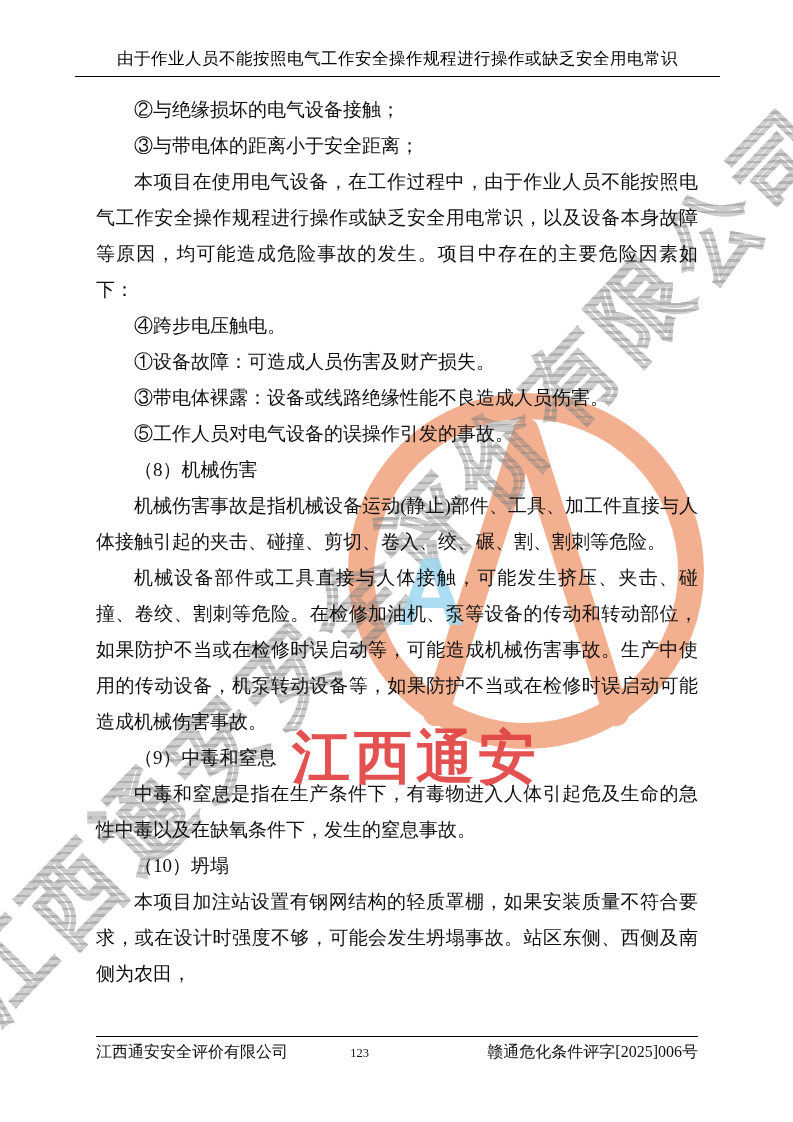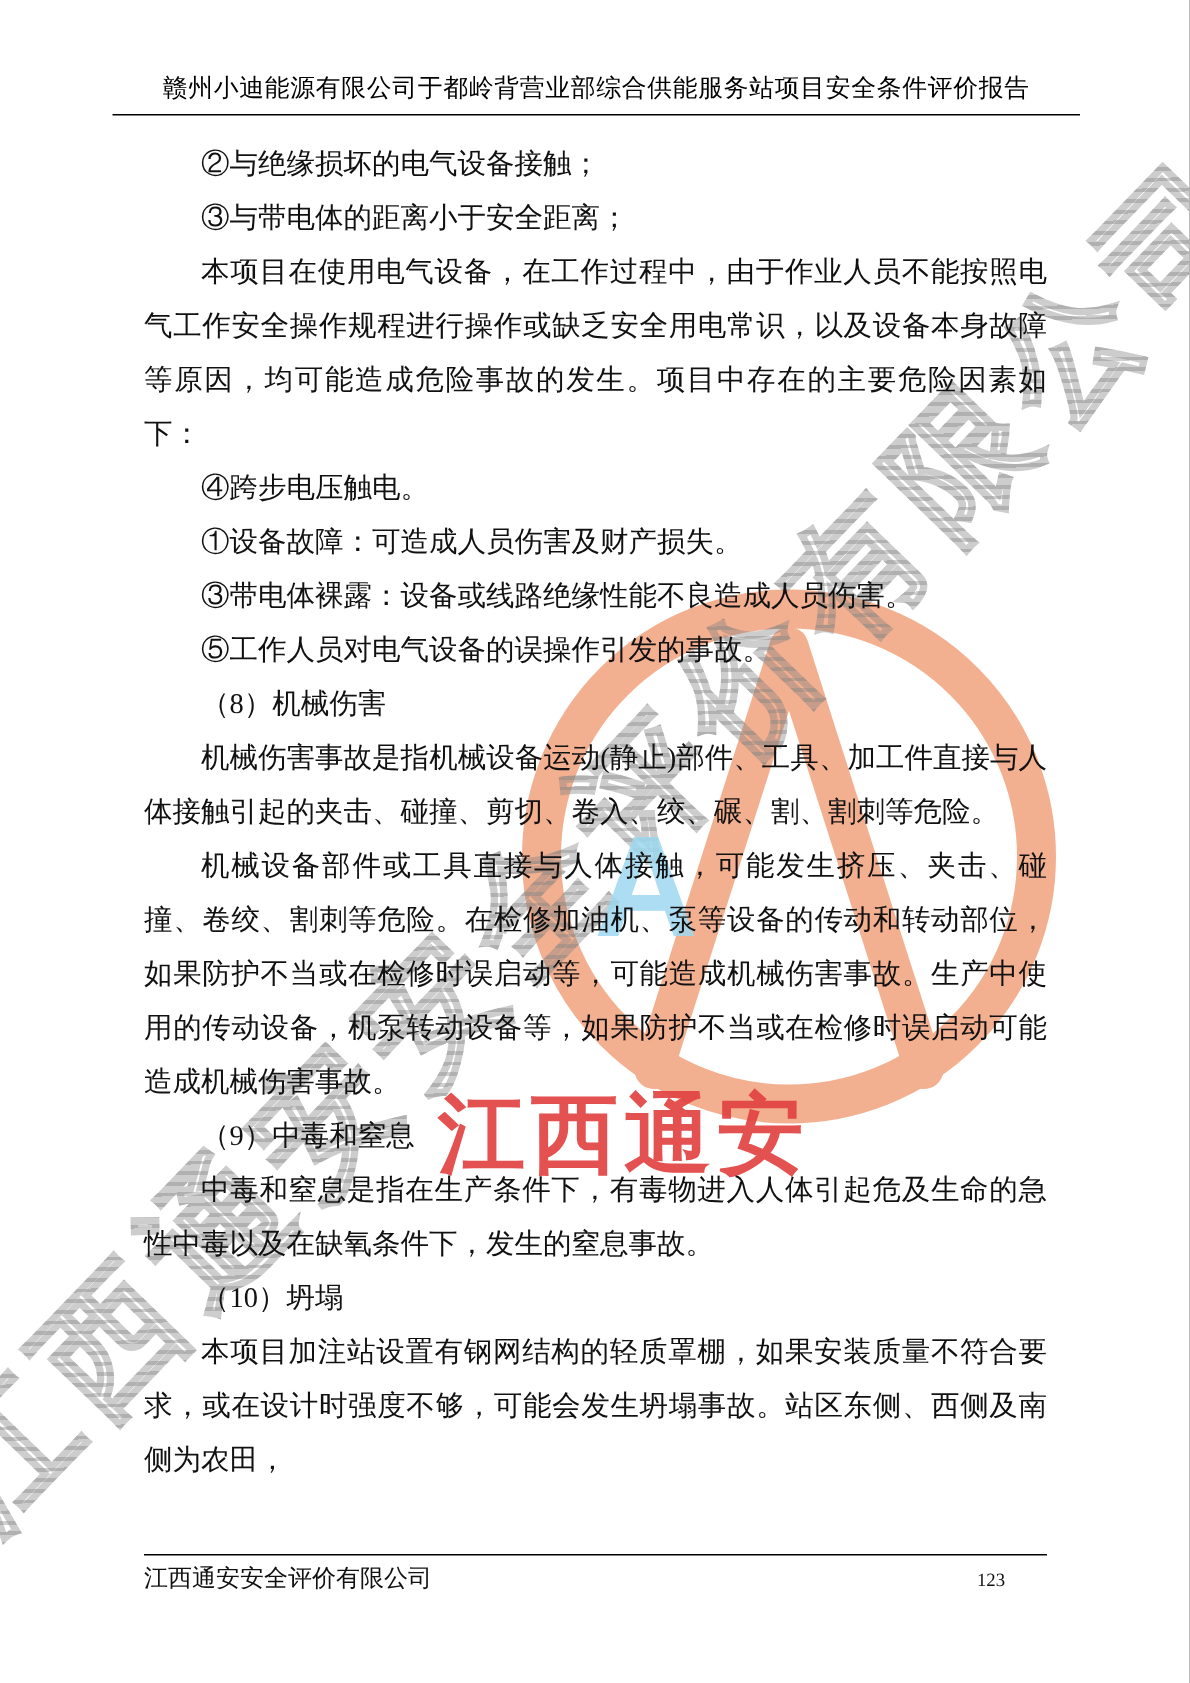--- a/index.html
+++ b/index.html
@@ -94,21 +94,21 @@
     <svg class="wm-logo" width="392" height="392" viewBox="0 0 392 392">
       <circle cx="196" cy="196" r="165" fill="none" stroke="#f19d76" stroke-width="26"></circle>
       <path d="M106 338 L196 56 L286 338" fill="none" stroke="#f19d76" stroke-width="26" stroke-linejoin="round" stroke-linecap="round"></path>
     </svg>
     <div class="wm-diag">江西通安安全评价有限公司</div>
     <div class="wm-blue-a">A</div>
     <div class="wm-red">江西通安</div>
   </div>
 
   <div class="header">
-    <div class="header-title">赣州小迪能源有限公司于都岭背营业部综合供能服务站项目安全条件评价报告</div>
+    <div class="header-title">由于作业人员不能按照电气工作安全操作规程进行操作或缺乏安全用电常识</div>
     <div class="header-rule"></div>
   </div>
 
   <div class="content">
     <p>②与绝缘损坏的电气设备接触；</p>
     <p>③与带电体的距离小于安全距离；</p>
     <p>本项目在使用电气设备，在工作过程中，由于作业人员不能按照电气工作安全操作规程进行操作或缺乏安全用电常识，以及设备本身故障等原因，均可能造成危险事故的发生。项目中存在的主要危险因素如下：</p>
     <p>④跨步电压触电。</p>
     <p>①设备故障：可造成人员伤害及财产损失。</p>
     <p>③带电体裸露：设备或线路绝缘性能不良造成人员伤害。</p>
@@ -118,15 +118,16 @@
     <p>机械设备部件或工具直接与人体接触，可能发生挤压、夹击、碰撞、卷绞、割刺等危险。在检修加油机、泵等设备的传动和转动部位，如果防护不当或在检修时误启动等，可能造成机械伤害事故。生产中使用的传动设备，机泵转动设备等，如果防护不当或在检修时误启动可能造成机械伤害事故。</p>
     <p>（9）中毒和窒息</p>
     <p>中毒和窒息是指在生产条件下，有毒物进入人体引起危及生命的急性中毒以及在缺氧条件下，发生的窒息事故。</p>
     <p>（10）坍塌</p>
     <p>本项目加注站设置有钢网结构的轻质罩棚，如果安装质量不符合要求，或在设计时强度不够，可能会发生坍塌事故。站区东侧、西侧及南侧为农田，</p>
   </div>
 
   <div class="footer">
     <span>江西通安安全评价有限公司</span>
     <span class="page-num">123</span>
+    <span>赣通危化条件评字[2025]006号</span>
   </div>
 
 </div>
 
 </body></html>

